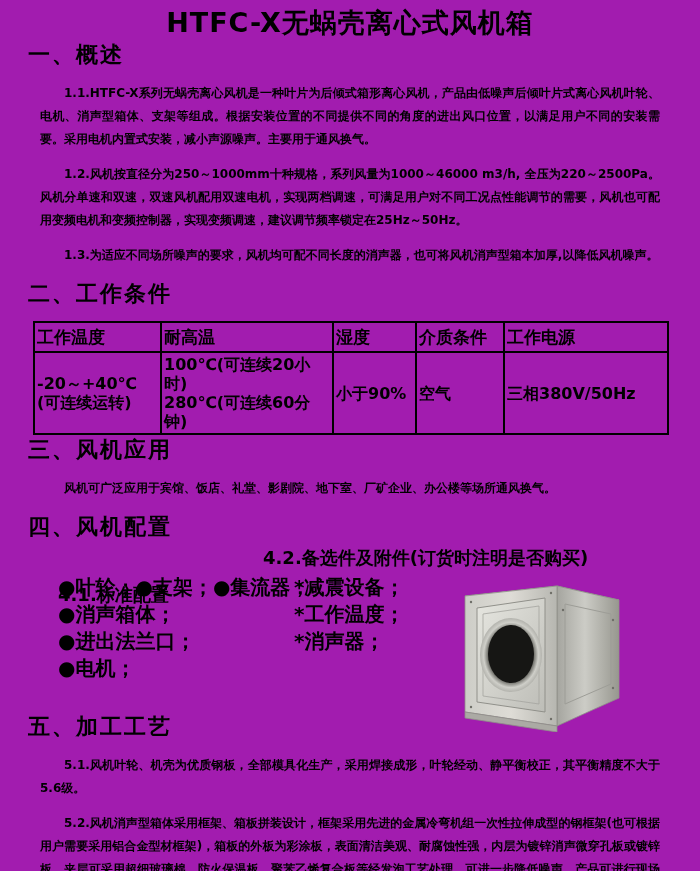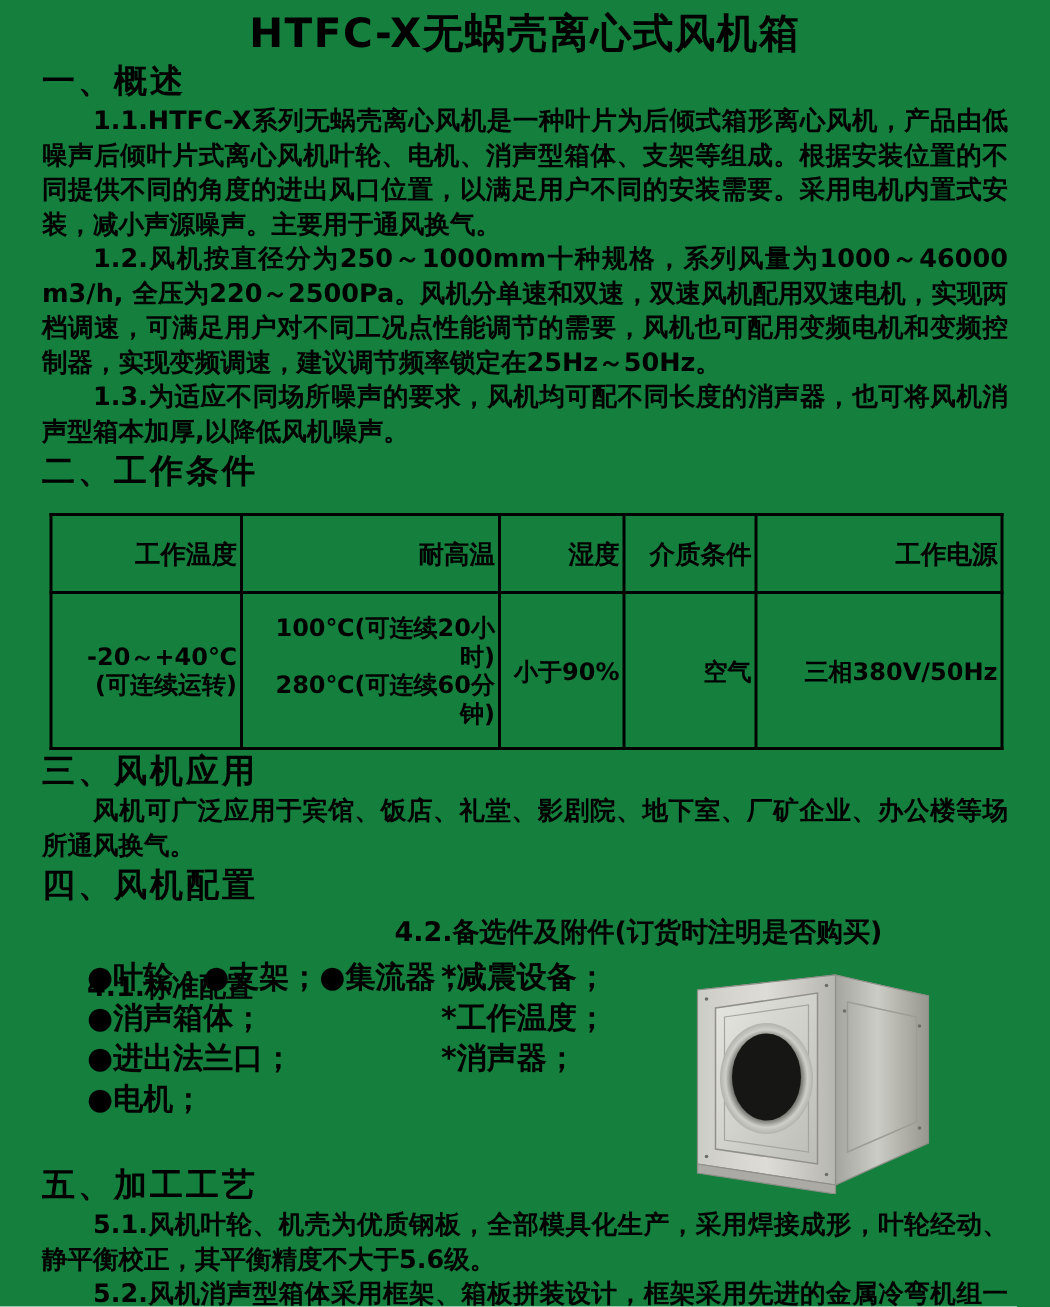--- a/index.html
+++ b/index.html
@@ -1,56 +1,56 @@
 <!DOCTYPE html>
 <html><head>
 <meta charset="utf-8">
 <style>
   html,body{margin:0;padding:0;background:#ffffff;}
   .page{
     position:relative;
     width:700px;height:871px;
     box-sizing:border-box;
     padding:6px 28px 0 28px;
-    background:#15803d;
+    background:#a21caf;
     color:#000;
     font-family:"DejaVu Sans","Liberation Sans",sans-serif;
     overflow:hidden;
   }
   .doc-title{
     text-align:center;
     font-size:27px;font-weight:700;line-height:34px;
     letter-spacing:1px;
     margin:0;
   }
   h2.sec{
     font-size:22px;font-weight:700;line-height:30px;
     letter-spacing:2px;
     margin:0;
   }
   p.body{
-    font-size:17px;font-weight:600;line-height:23px;
-    margin:0;
+    font-size:12px;font-weight:600;line-height:23px;
+    margin:12px;
     text-align:justify;
     text-indent:2em;
   }
   .mt2{margin-top:2px}.mt4{margin-top:4px}.mt6{margin-top:6px}
   .mt8{margin-top:8px}.mt10{margin-top:10px}
 
   table.cond{
     border-collapse:collapse;
     margin:12px 0 0 5px;
     width:634px;
     table-layout:fixed;
   }
   table.cond th, table.cond td{
     border:2px solid #000;
-    text-align:right;
+    text-align:left;
     vertical-align:middle;
-    padding:13px 2px;
+    padding:2px 2px;
     white-space:pre-line;
   }
   table.cond th{font-size:17px;font-weight:700;height:24px;}
   table.cond td{font-size:16px;font-weight:600;height:38px;line-height:19px;}
 
   .config-area{
     position:relative;
     height:170px;
   }
   .sub-heading{

